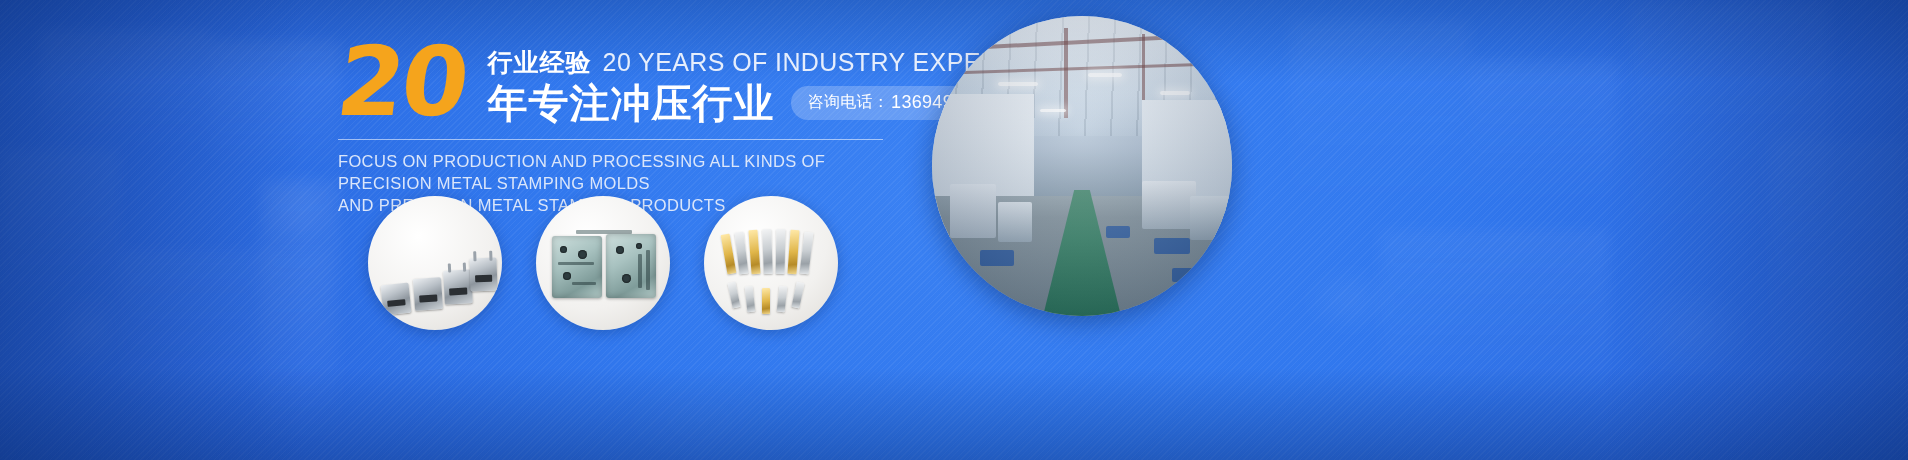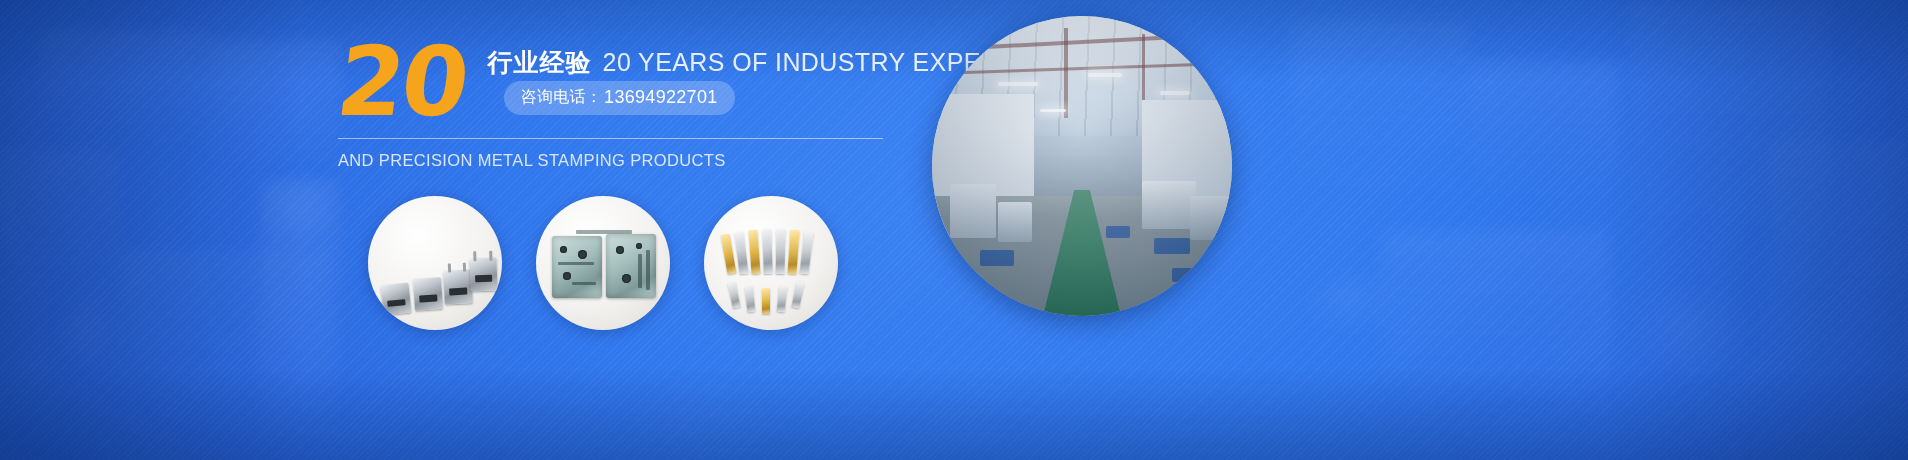--- a/index.html
+++ b/index.html
@@ -212,32 +212,34 @@
       <div class="num20">20</div>
 
       <div class="head-text">
 
         <div class="line1">
           <span class="cn-small">行业经验</span>
           <span class="en-small">20 YEARS OF INDUSTRY EXPERIENCE</span>
         </div>
 
         <div class="line2">
+          <span class="cn-big">年专注冲压行业</span>
           <span class="phone-badge">
             <span class="lbl">咨询电话：</span>
             <span class="num">13694922701</span>
           </span>
         </div>
 
       </div>
     </div>
 
     <div class="divider"></div>
 
     <div class="sub">
+      <div>FOCUS ON PRODUCTION AND PROCESSING ALL KINDS OF PRECISION METAL STAMPING MOLDS</div>
       <div>AND PRECISION METAL STAMPING PRODUCTS</div>
     </div>
   </div>
 
   <div class="circ p1">
     <div class="pbg"></div>
     <div class="part" style="left:14px;top:88px;width:28px;height:30px;transform:rotate(-6deg);">
       <div class="slot"></div>
     </div>
     <div class="part" style="left:46px;top:82px;width:28px;height:32px;transform:rotate(-4deg);">

